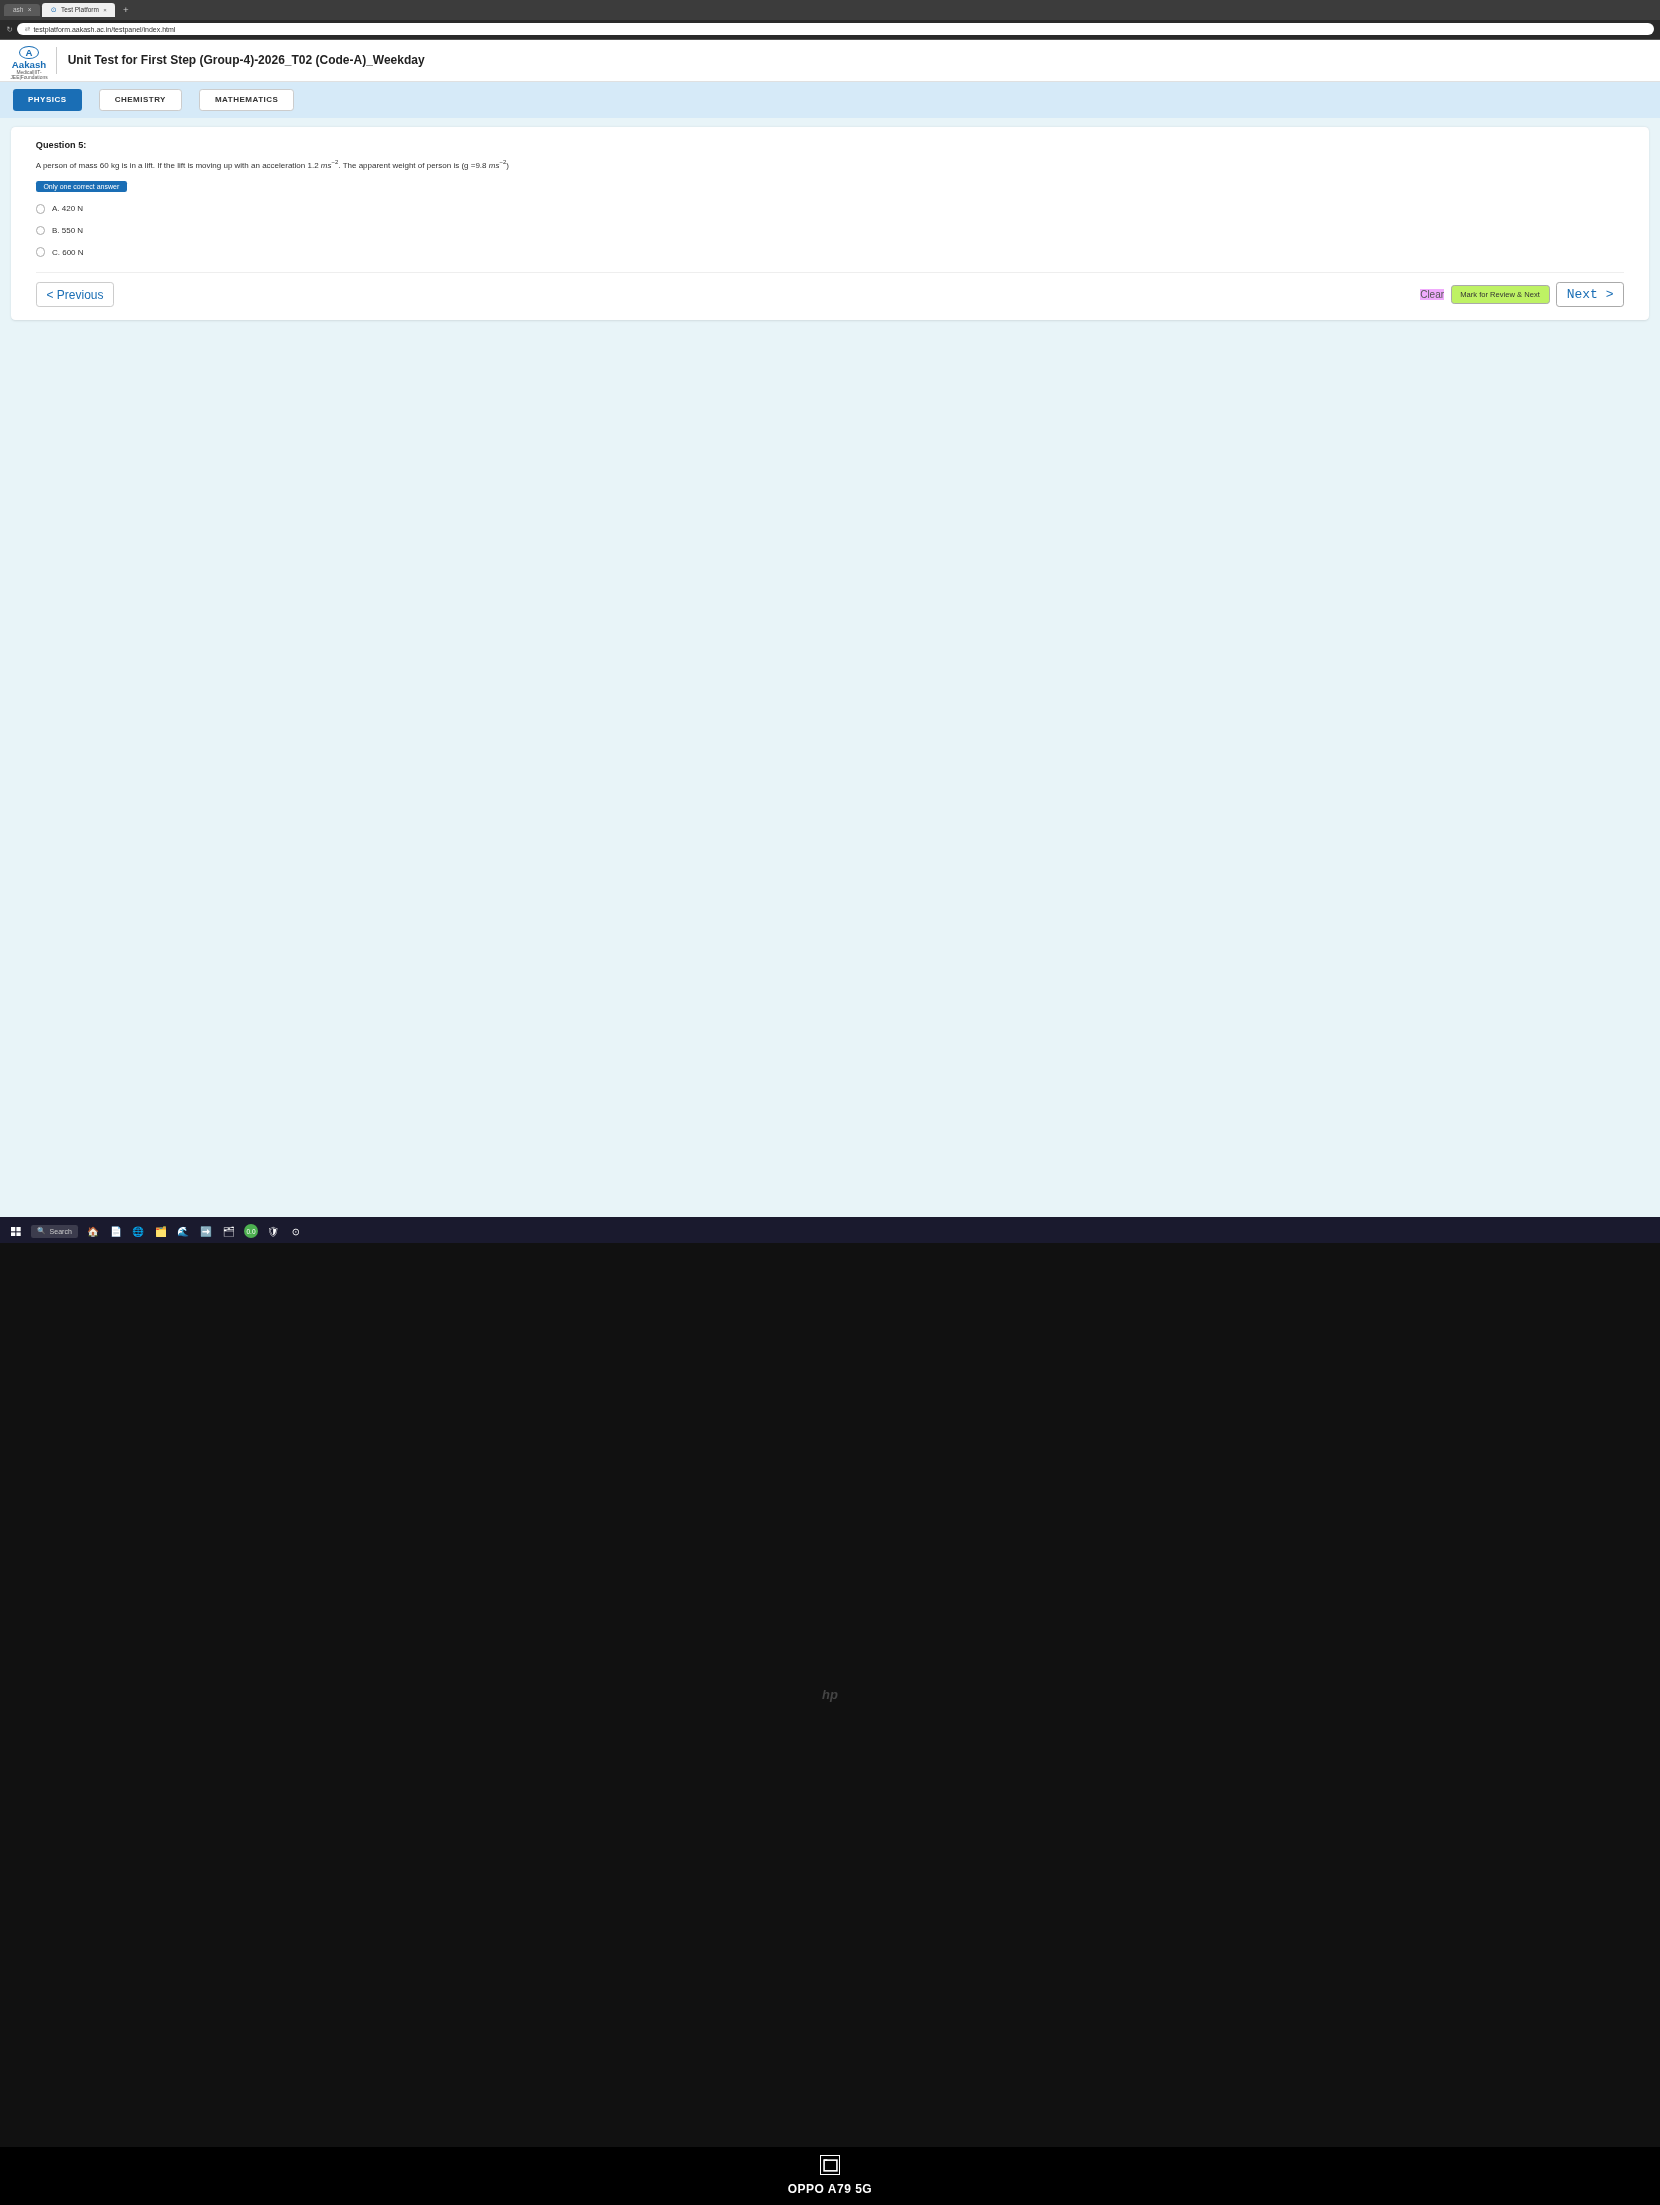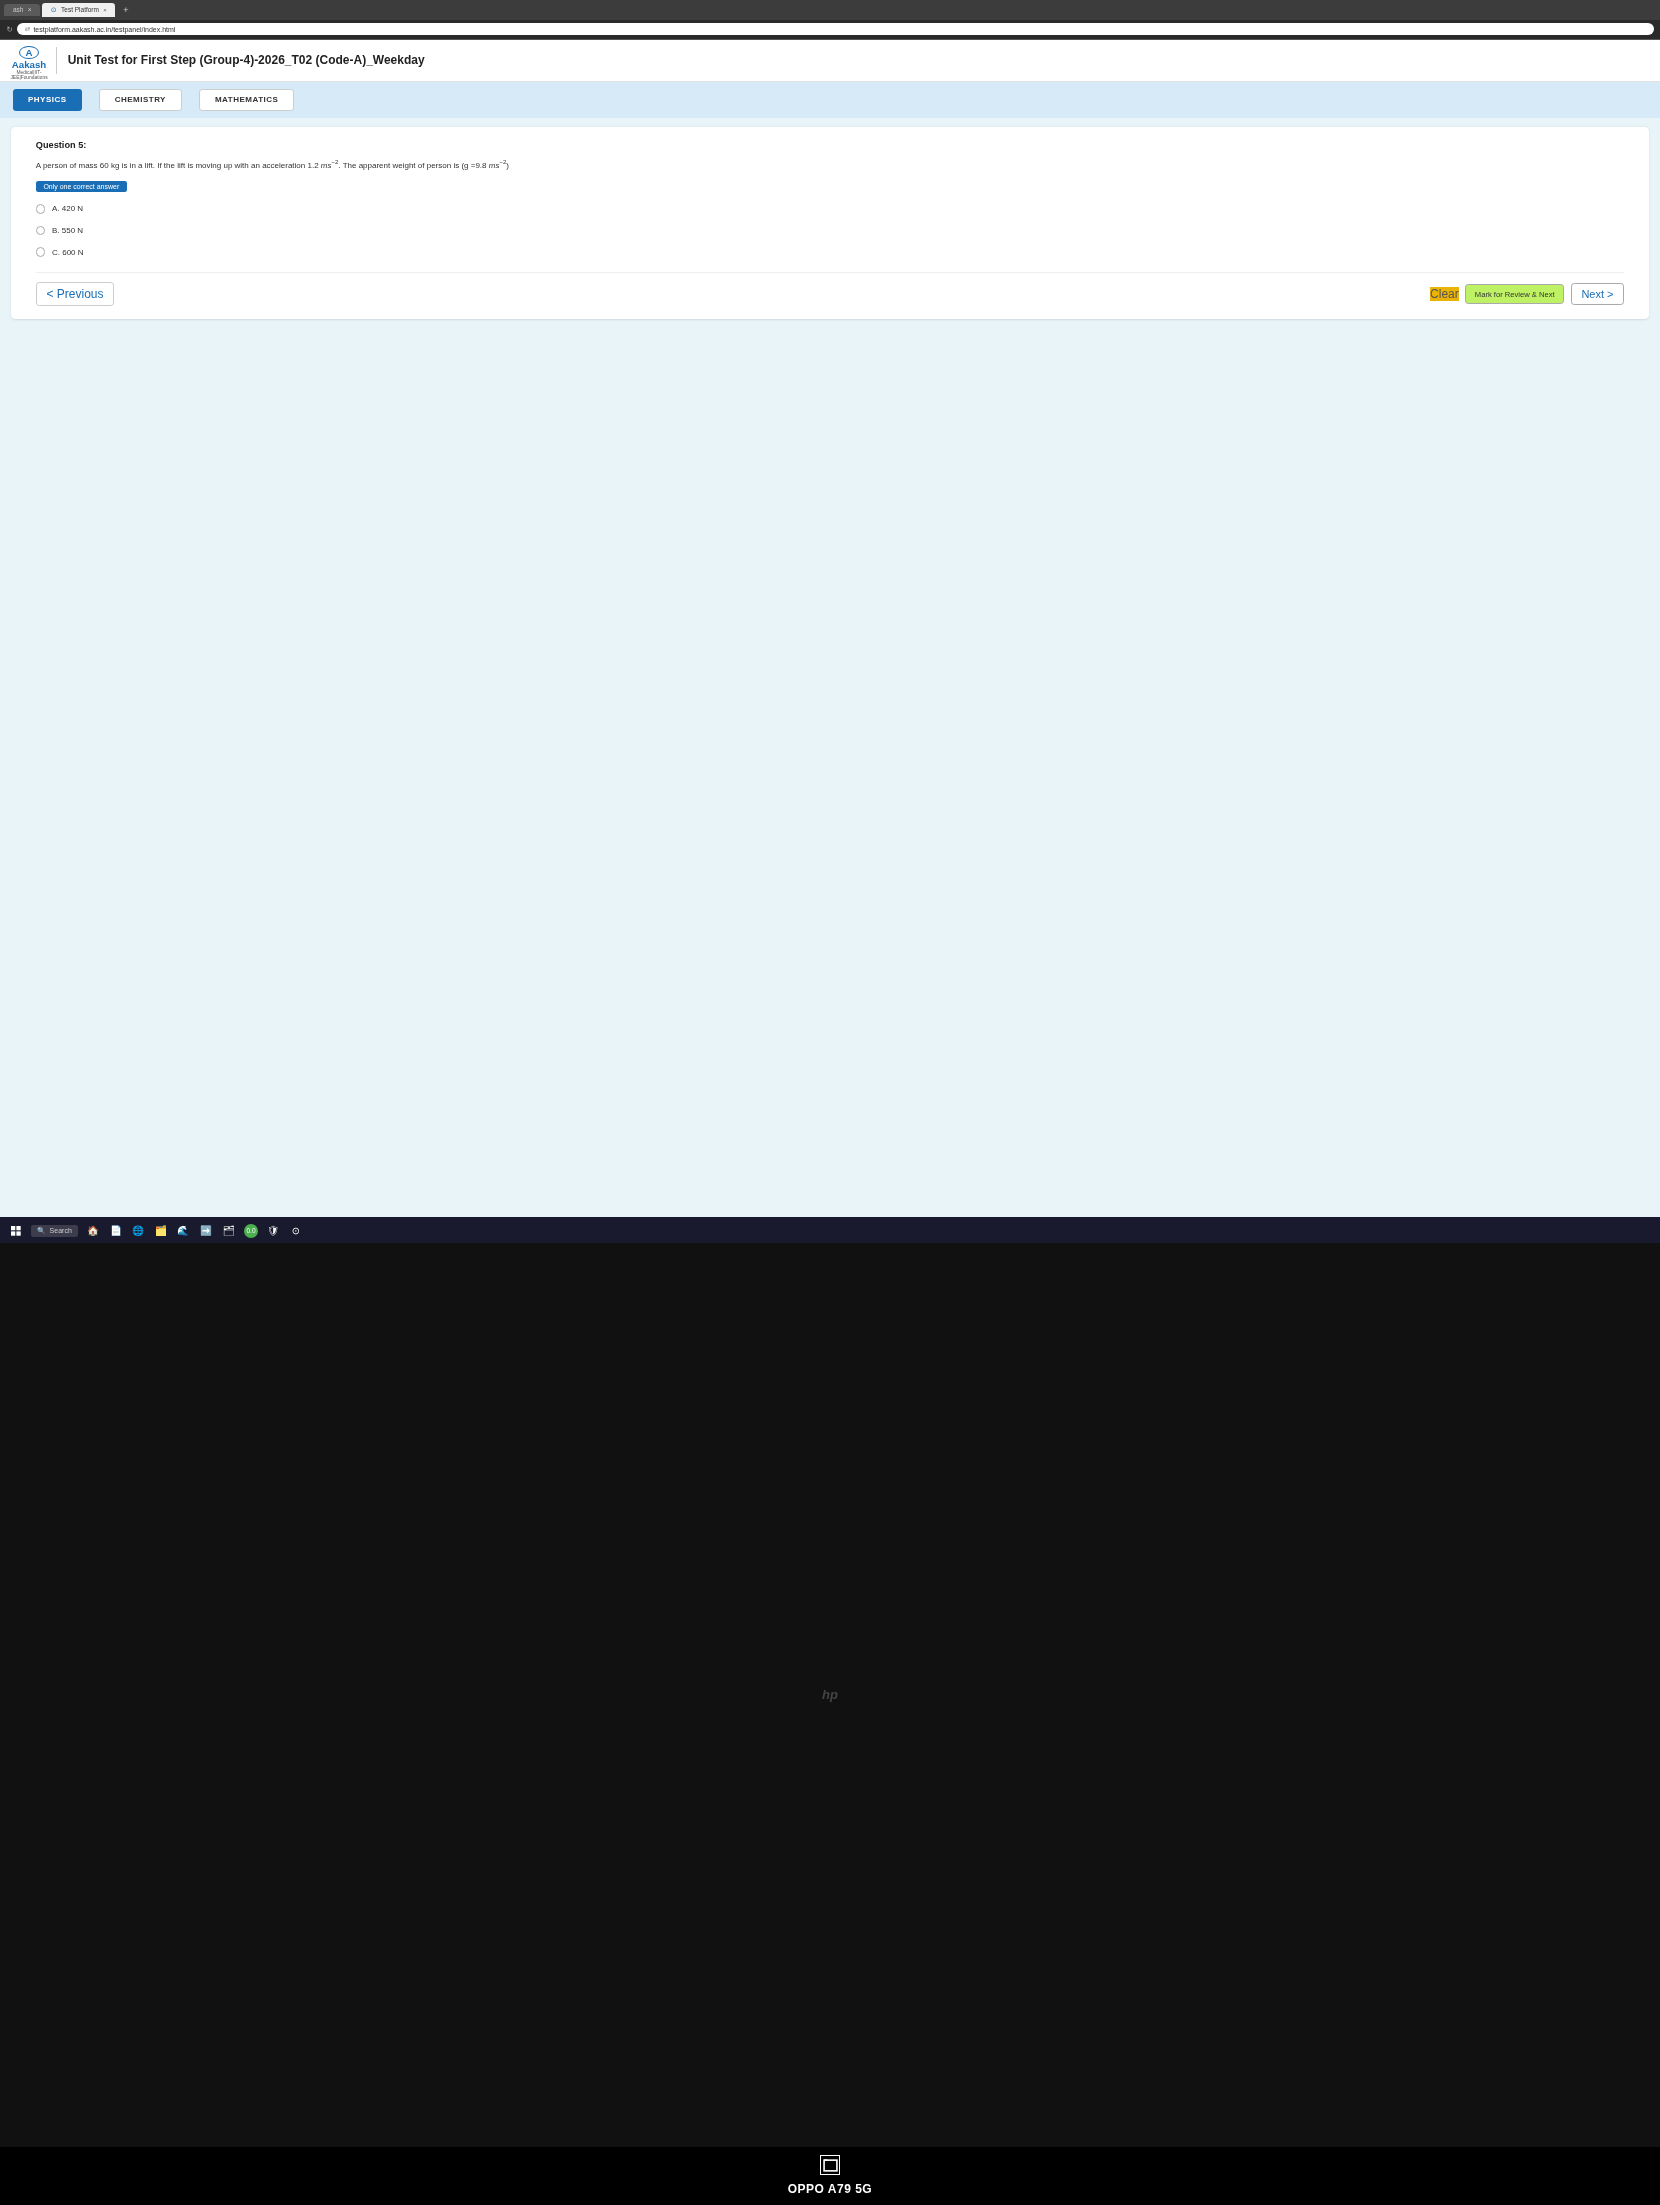--- a/index.html
+++ b/index.html
@@ -251,23 +251,23 @@
       padding: 4.3px 9.7px;
       font-size: 12px;
       color: #1a6eb5;
       cursor: pointer;
       display: flex;
       align-items: center;
       gap: 2.2px;
     }
 
     .btn-clear {
-      background: #eab308;
+      background: #f0abfc;
       border: none;
-      font-size: 12px;
+      font-size: 10px;
       color: #555;
       cursor: pointer;
       margin-left: auto;
     }
 
     .btn-mark-review {
       background: #bef264;
       border: 0.5px solid #aaa;
       border-radius: 3.2px;
       padding: 4.3px 8.6px;
@@ -275,26 +275,27 @@
       color: #333;
       cursor: pointer;
       text-align: right;
     }
 
     .btn-next {
       background: #fff;
       border: 0.5px solid #aaa;
       border-radius: 3.2px;
       padding: 4.3px 9.7px;
-      font-size: 11px;
+      font-size: 13px;
       color: #1a6eb5;
       cursor: pointer;
       display: flex;
       align-items: center;
       gap: 2.2px;
+      font-family: Liberation Mono, monospace;
     }
 
     
     .taskbar {
       background: #1a1a2e;
       padding: 4.3px 8.6px;
       display: flex;
       align-items: center;
       gap: 7.6px;
       margin-top: 2.2px;

